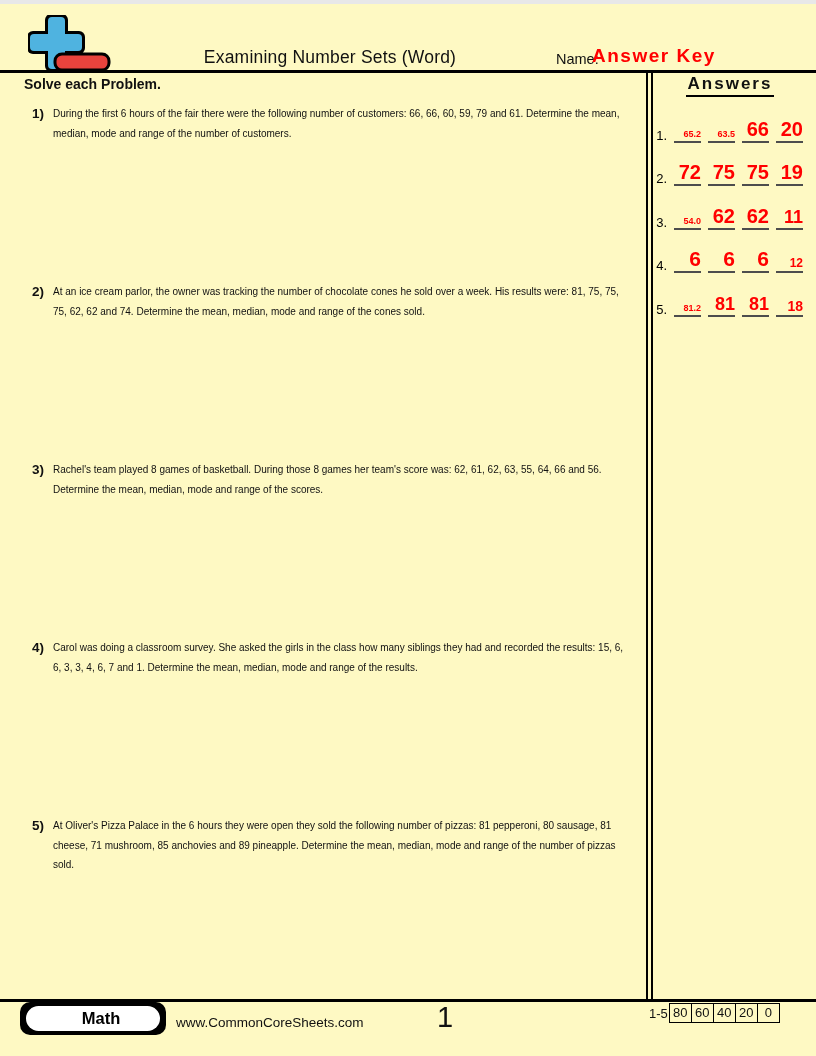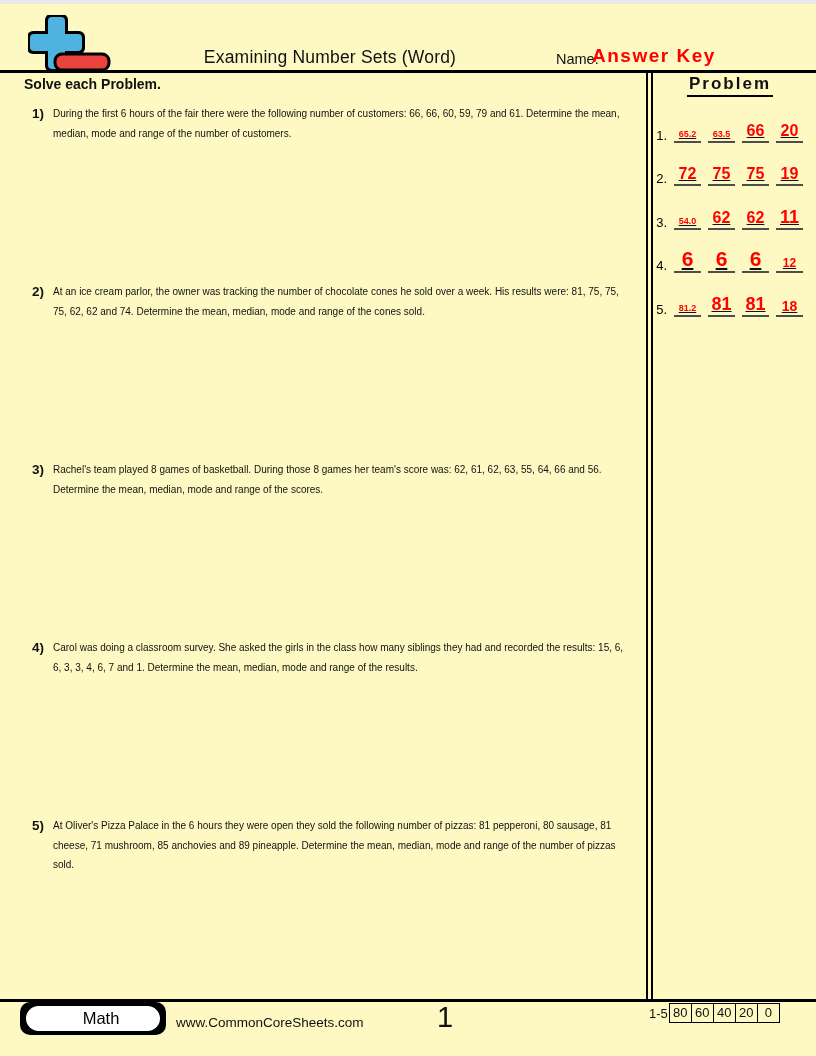--- a/index.html
+++ b/index.html
@@ -29,32 +29,32 @@
   
   .answers-title-wrap{position:absolute;left:655px;top:70px;width:150px;text-align:center;}
   .answers-title{display:inline-block;font-size:17px;font-weight:700;
     letter-spacing:2px;border-bottom:2.5px solid #000;padding:0 2px 1px 2px;}
   .answer-row{position:absolute;left:652px;width:152px;height:24px;
     display:flex;align-items:flex-end;gap:7px;}
   .r1{top:115px}.r2{top:158px}.r3{top:202px}.r4{top:245px}.r5{top:289px}
   .answer-row-number{flex:none;width:15px;text-align:right;font-size:13px;
     line-height:14px;color:#000;}
   .answer-blank{flex:none;width:27px;border-bottom:2px solid #4d4d4d;
-    text-align:center;text-decoration:underline;}
+    text-align:right;}
   .answer-value{display:block;color:#ff0000;font-weight:700;line-height:1;
     padding-bottom:2px;white-space:nowrap;}
   .v-s{font-size:9px}.v-m{font-size:12px}.v-ml{font-size:14px}
-  .v-l{font-size:16px}.v-xl{font-size:18px}.v-xxl{font-size:21px}
+  .v-l{font-size:20px}.v-xl{font-size:18px}.v-xxl{font-size:21px}
   
   .footer-line{position:absolute;left:0;top:995px;width:816px;height:2.5px;background:#000;}
   .math-badge{position:absolute;left:20px;top:998px;width:146px;height:33px;
     background:#000;border-radius:10px;}
   .math-badge-pill{position:absolute;left:6px;top:4px;right:6px;bottom:4px;
     background:#fff;border-radius:14px;display:flex;align-items:center;justify-content:center;}
-  .math-badge-label{font-size:16.5px;font-weight:400;color:#000;padding-left:16px;}
+  .math-badge-label{font-size:16.5px;font-weight:700;color:#000;padding-left:16px;}
   .website{position:absolute;left:176px;top:1011px;font-size:13.5px;}
   .page-number{position:absolute;left:395px;top:997px;width:100px;
     text-align:center;font-size:29px;}
   .score-strip{position:absolute;left:649px;top:999px;display:flex;align-items:center;gap:1px;}
   .score-range{font-size:13px;}
   .score-boxes{display:flex;border:1.5px solid #000;}
   .score-cell{width:21px;height:18px;line-height:18px;text-align:center;font-size:13px;}
   .score-cell + .score-cell{border-left:1.5px solid #000;}
 </style>
 </head>
@@ -97,21 +97,21 @@
   <div class="problem p4">
     <span class="problem-number">4)</span>
     <span class="problem-text">Carol was doing a classroom survey. She asked the girls in the class how many siblings they had and recorded the results: 15, 6, 6, 3, 3, 4, 6, 7 and 1. Determine the mean, median, mode and range of the results.</span>
   </div>
   <div class="problem p5">
     <span class="problem-number">5)</span>
     <span class="problem-text">At Oliver's Pizza Palace in the 6 hours they were open they sold the following number of pizzas: 81 pepperoni, 80 sausage, 81 cheese, 71 mushroom, 85 anchovies and 89 pineapple. Determine the mean, median, mode and range of the number of pizzas sold.</span>
   </div>
 
   <div class="answers-title-wrap">
-    <span class="answers-title">Problem</span>
+    <span class="answers-title">Answers</span>
   </div>
 
   <div class="answer-row r1">
     <span class="answer-row-number">1.</span>
     <span class="answer-blank">
         <span class="answer-value v-s">65.2</span>
       </span>
     <span class="answer-blank">
         <span class="answer-value v-s">63.5</span>
       </span>

